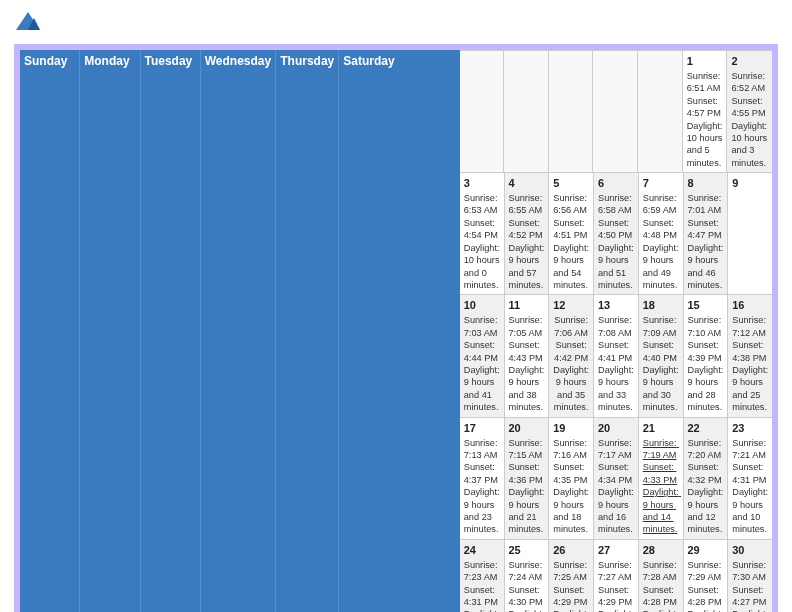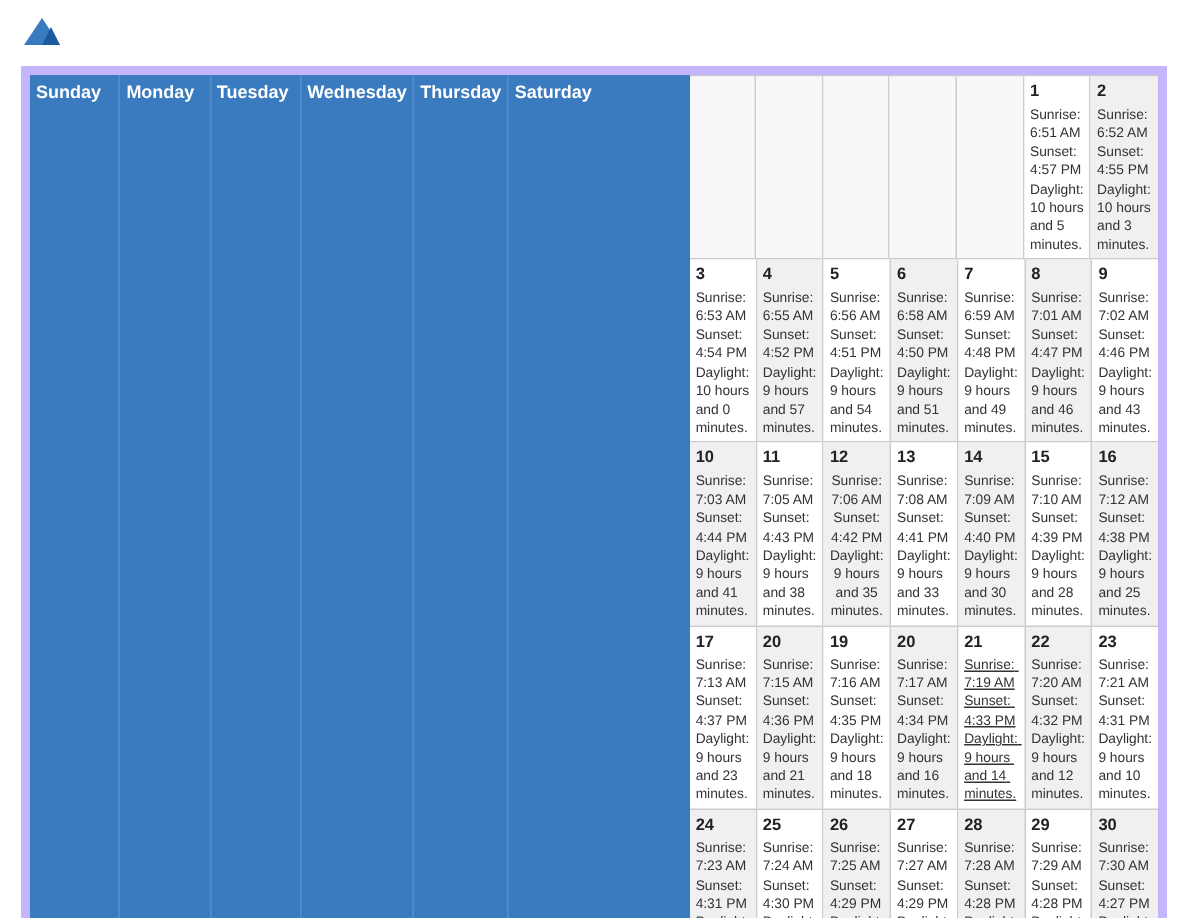--- a/index.html
+++ b/index.html
@@ -197,23 +197,20 @@
 Daylight: 9 hours and 49 minutes.</div>
           </div>
           <div class="cal-cell shaded">
             <span class="day-num">8</span>
             <div class="cell-text" style="white-space: pre-wrap;">Sunrise: 7:01 AM
 Sunset: 4:47 PM
 Daylight: 9 hours and 46 minutes.</div>
           </div>
           <div class="cal-cell">
             <span class="day-num">9</span>
-            <div class="cell-text" style="white-space: pre-wrap;">Sunrise: 7:02 AM
-Sunset: 4:46 PM
-Daylight: 9 hours and 43 minutes.</div>
           </div>
         </div>
         <div class="cal-week">
           <div class="cal-cell shaded">
             <span class="day-num">10</span>
             <div class="cell-text" style="white-space: pre-wrap;">Sunrise: 7:03 AM
 Sunset: 4:44 PM
 Daylight: 9 hours and 41 minutes.</div>
           </div>
           <div class="cal-cell">
@@ -228,21 +225,21 @@
 Sunset: 4:42 PM
 Daylight: 9 hours and 35 minutes.</div>
           </div>
           <div class="cal-cell">
             <span class="day-num">13</span>
             <div class="cell-text" style="white-space: pre-wrap;">Sunrise: 7:08 AM
 Sunset: 4:41 PM
 Daylight: 9 hours and 33 minutes.</div>
           </div>
           <div class="cal-cell shaded">
-            <span class="day-num">14</span>
+            <span class="day-num">18</span>
             <div class="cell-text" style="white-space: pre-wrap;">Sunrise: 7:09 AM
 Sunset: 4:40 PM
 Daylight: 9 hours and 30 minutes.</div>
           </div>
           <div class="cal-cell">
             <span class="day-num">15</span>
             <div class="cell-text" style="white-space: pre-wrap;">Sunrise: 7:10 AM
 Sunset: 4:39 PM
 Daylight: 9 hours and 28 minutes.</div>
           </div>

